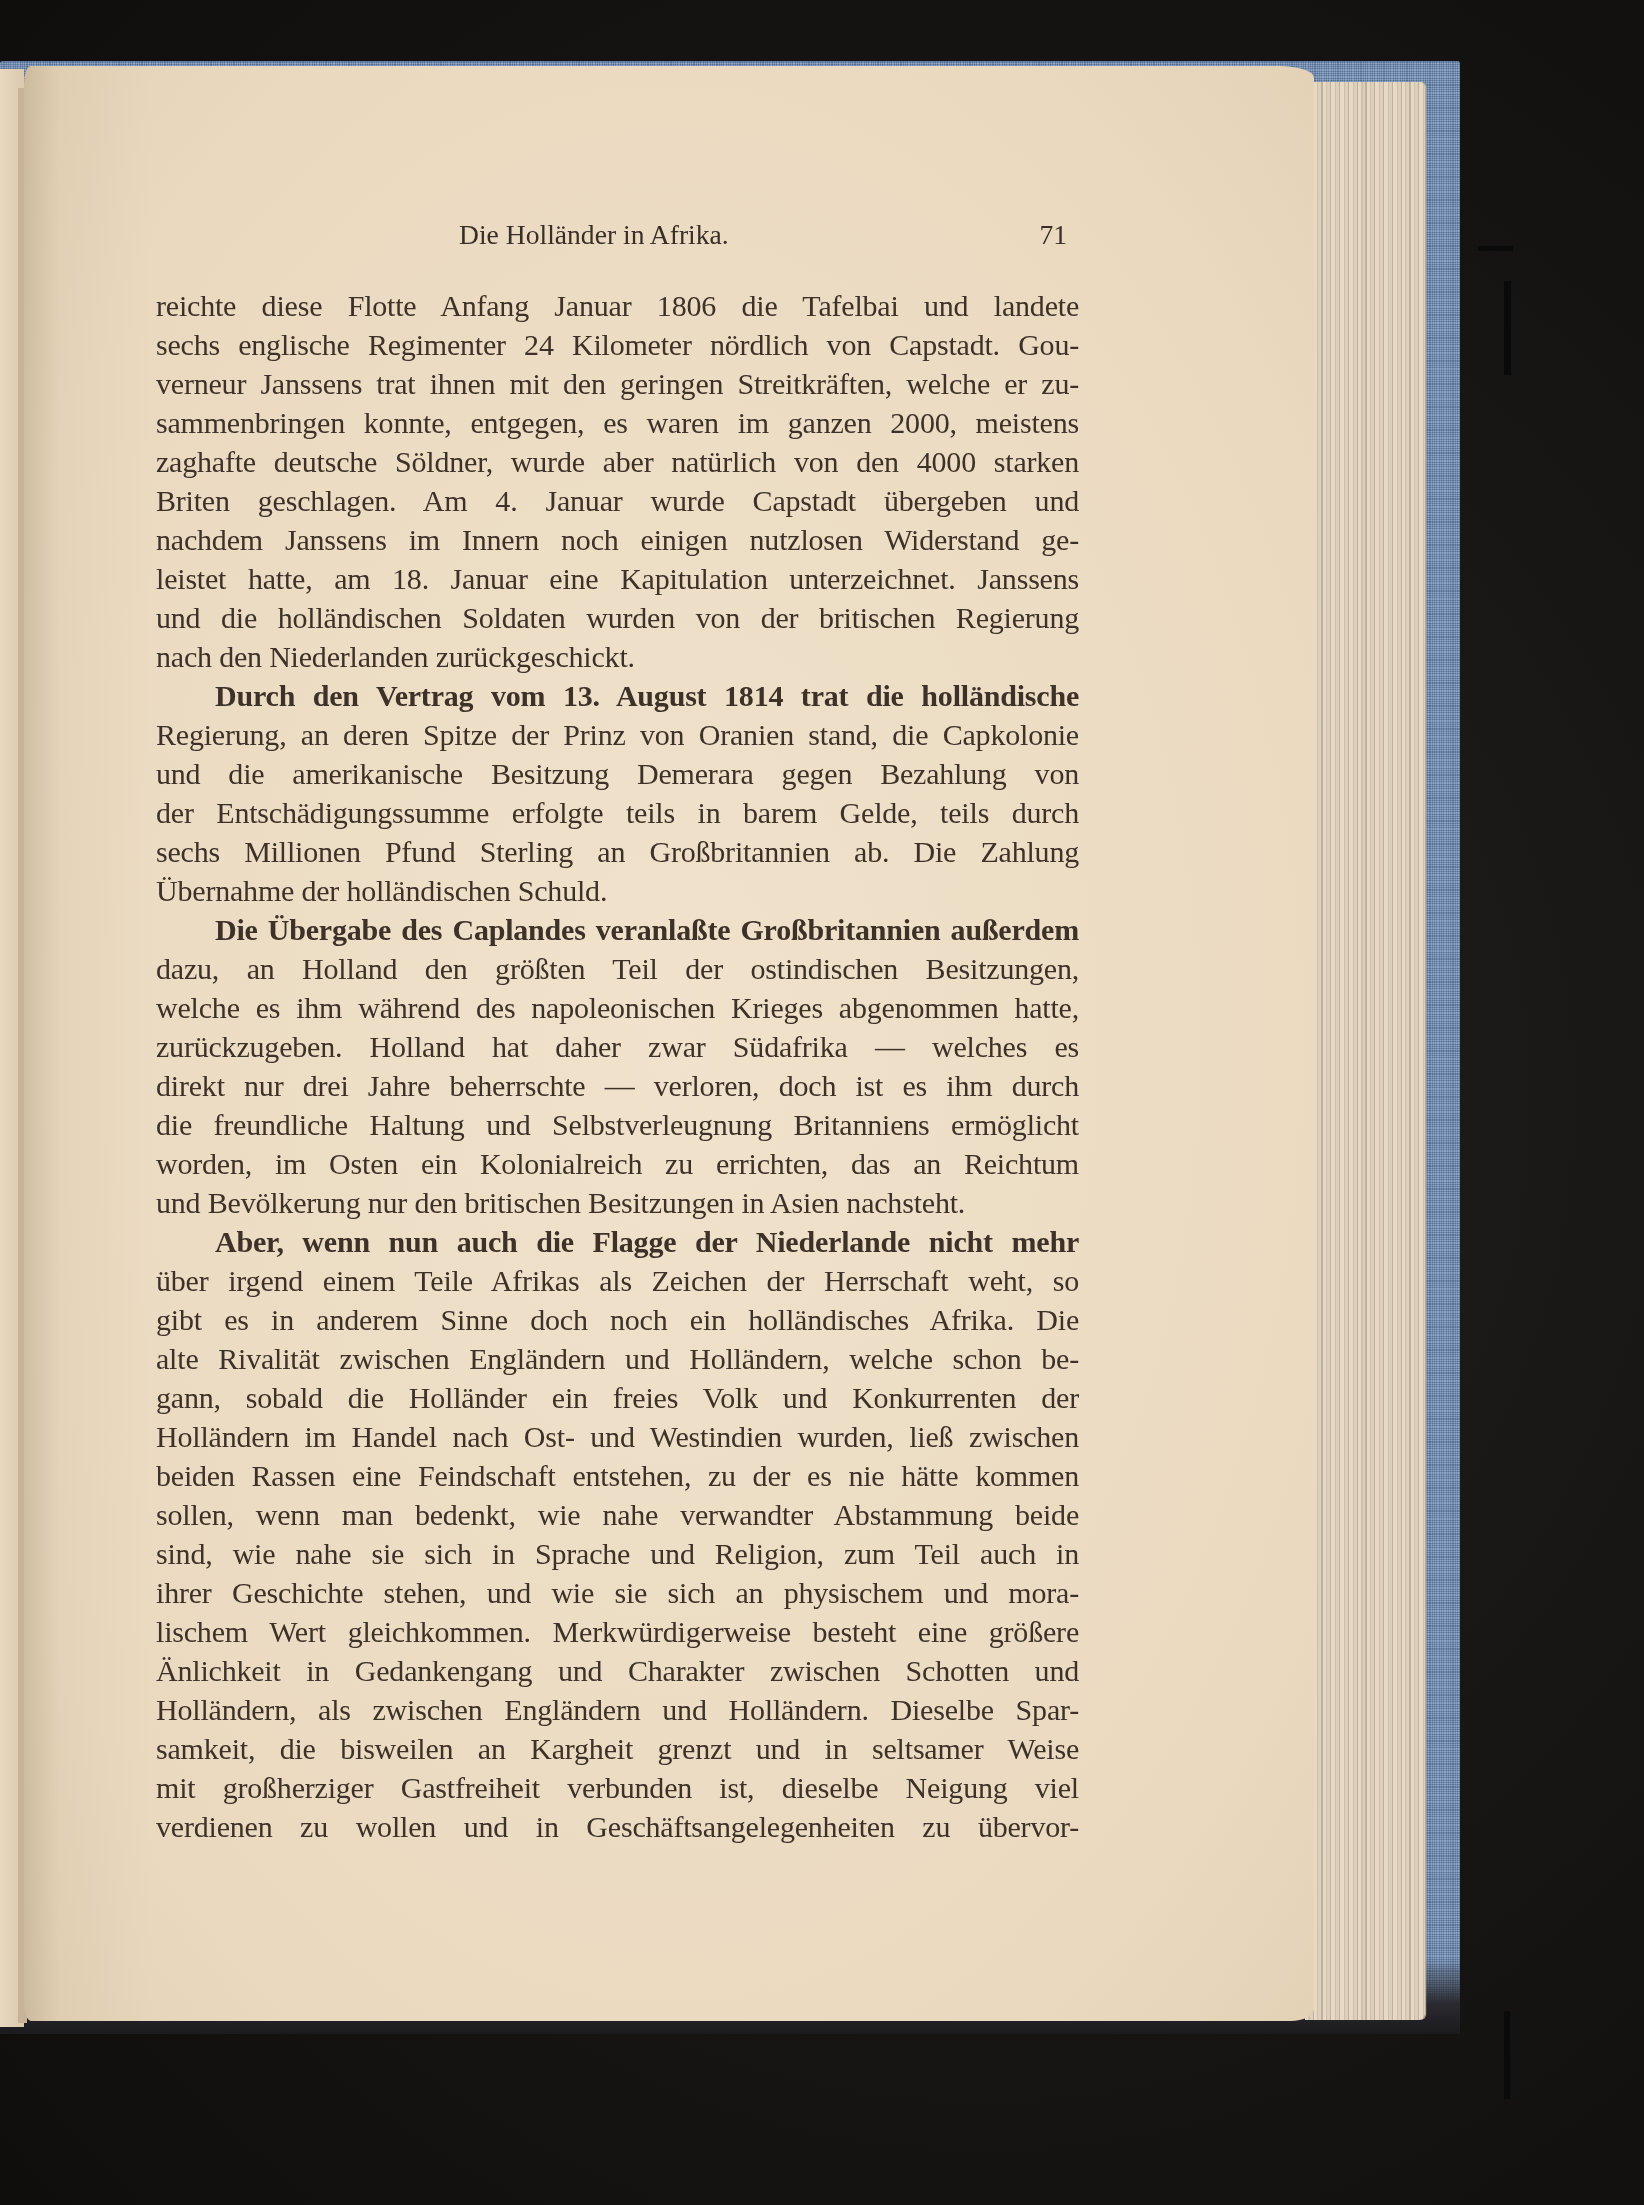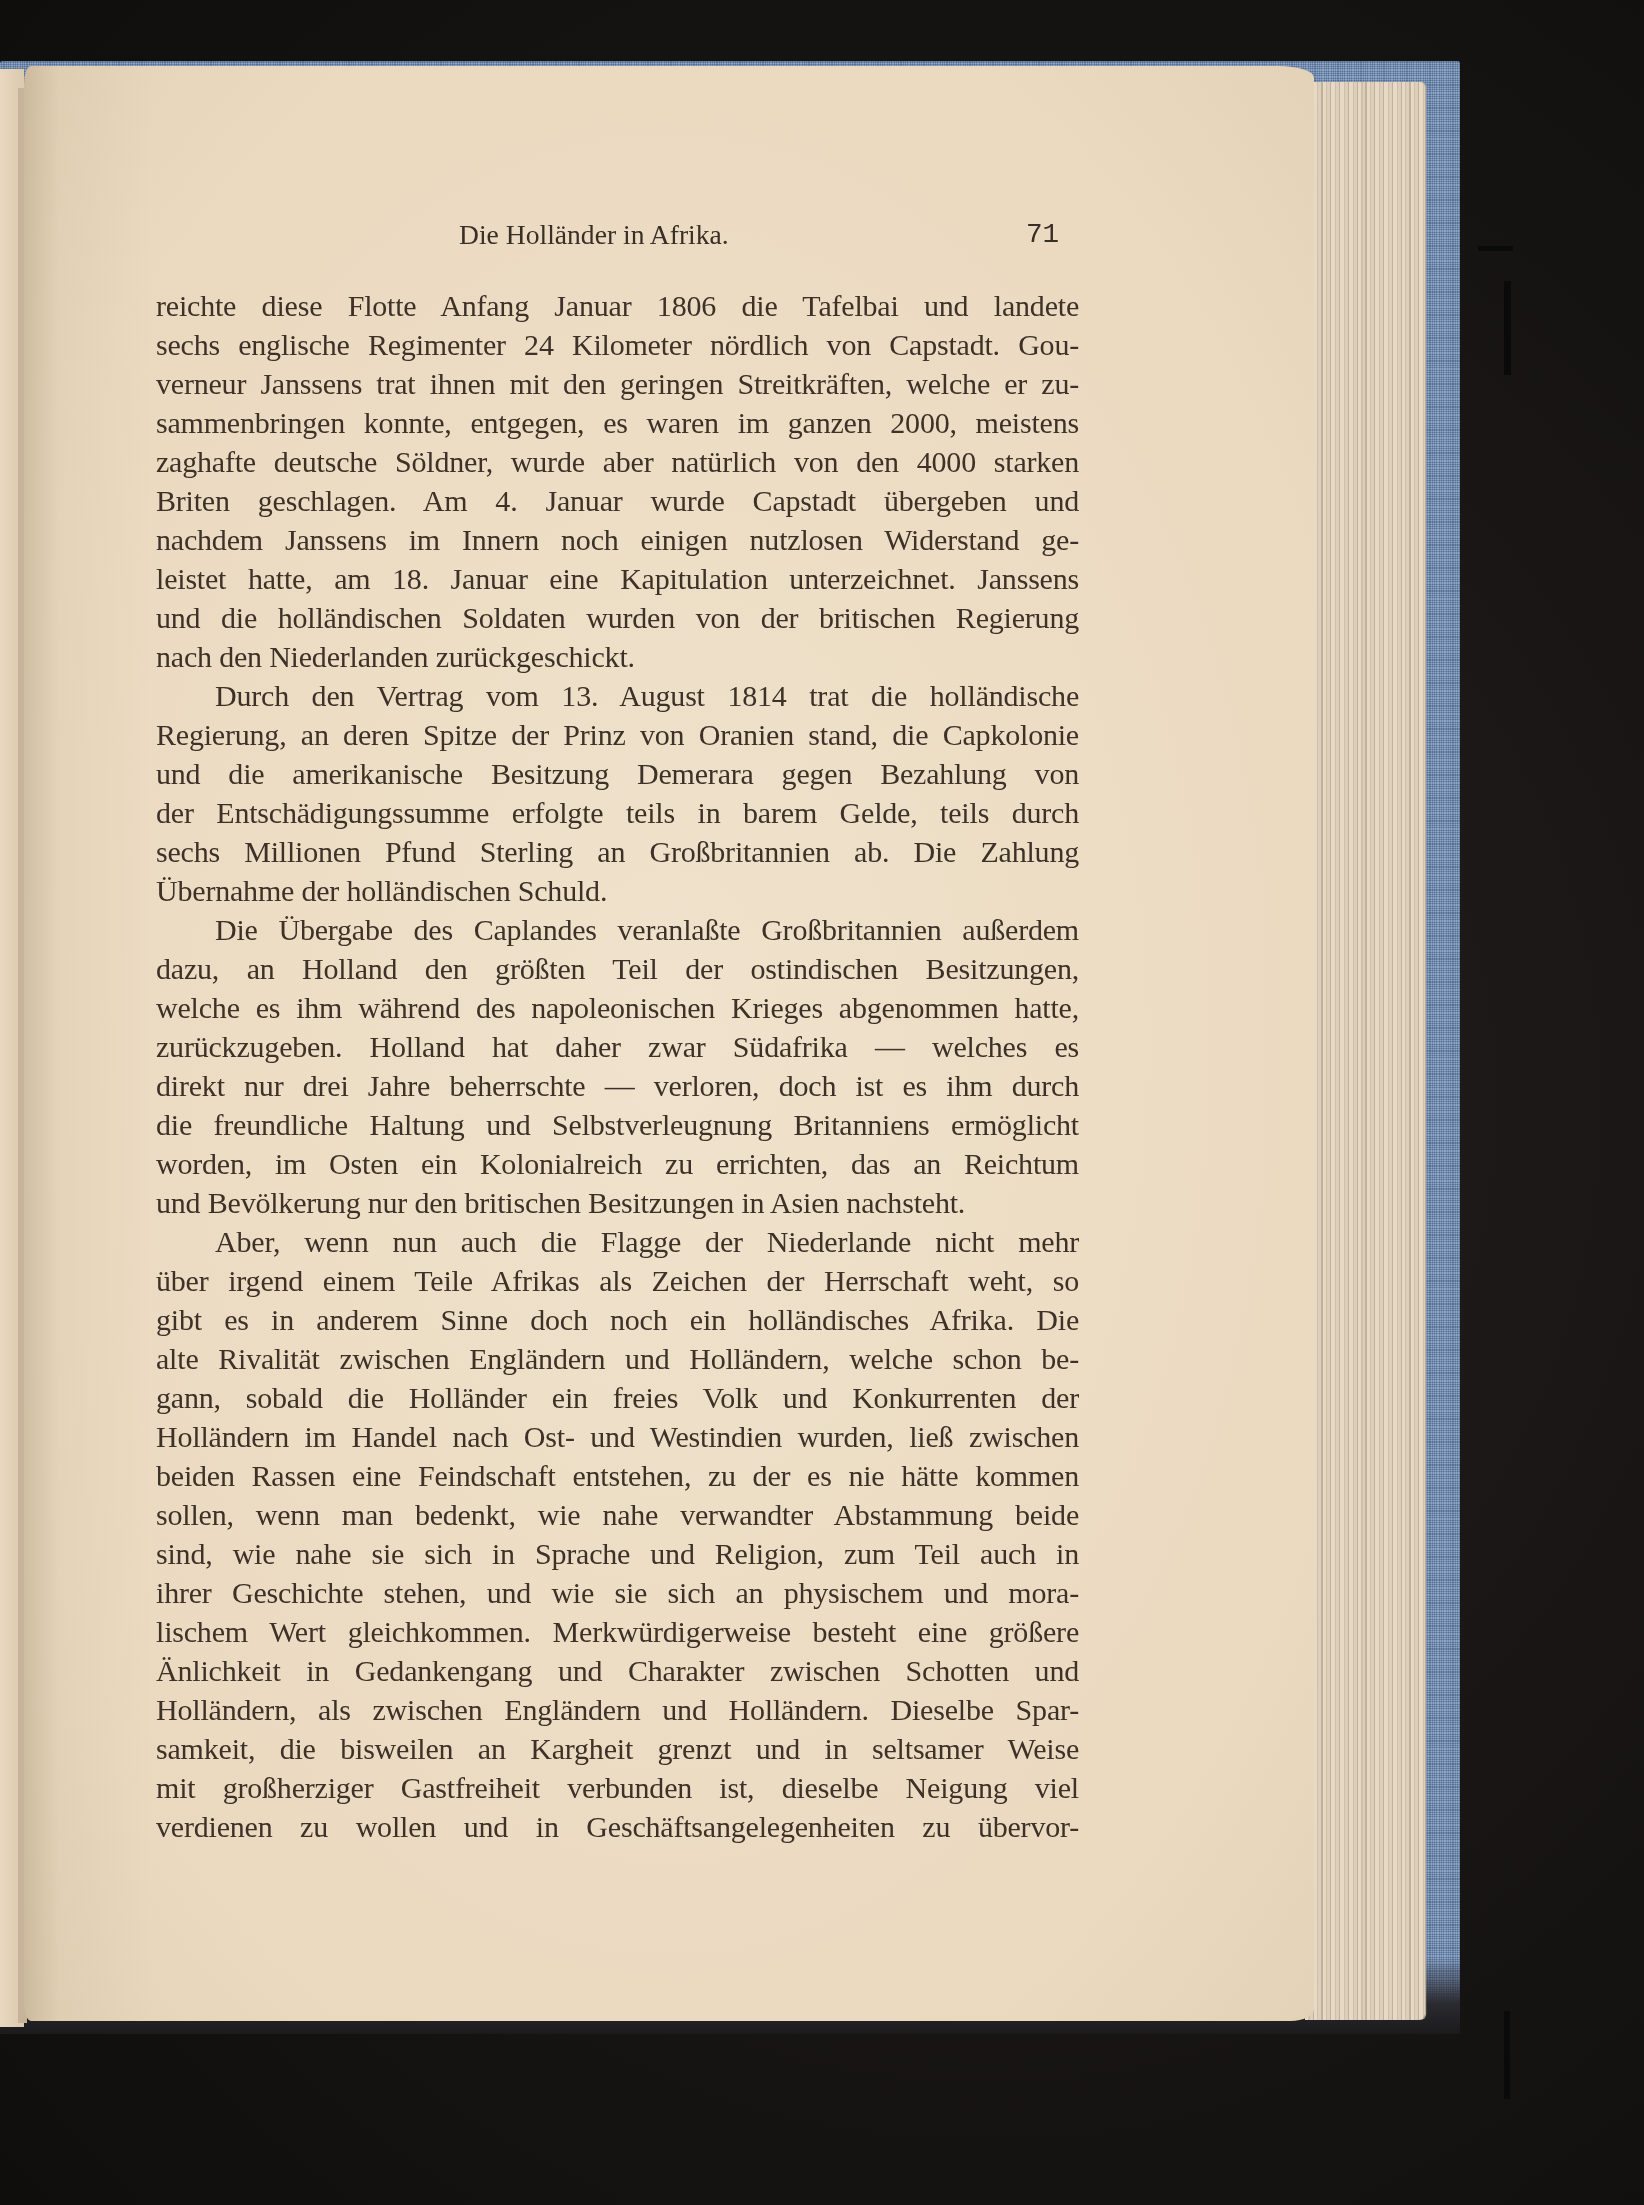--- a/index.html
+++ b/index.html
@@ -94,23 +94,22 @@
       color: #3a2f26;
       line-height: 35px;
     }
     .running-head .title {
       position: absolute;
       left: 22px;
       top: 0;
     }
     .running-head .pagenum {
       position: absolute;
-      right: 8px;
+      right: 0;
       top: 0;
-      font-family: Liberation Mono, monospace;
     }
     .body-text {
       position: absolute;
       left: 148px;
       top: 286px;
       width: 931px;
       font-family: "Liberation Serif", "DejaVu Serif", serif;
       font-size: 30px;
       color: #3d3128;
     }
@@ -122,20 +121,21 @@
       text-align: justify;
       text-align-last: justify;
       letter-spacing: -0.2px;
       margin-left: 8px;
     }
     .line.last {
       text-align-last: left;
     }
     .line.indent {
       padding-left: 59px;
+      font-weight: bold;
     }
     
     .bg-mark {
       position: absolute;
       background: #0b0a0a;
     }
   </style>
 </head>
 <body>
 

